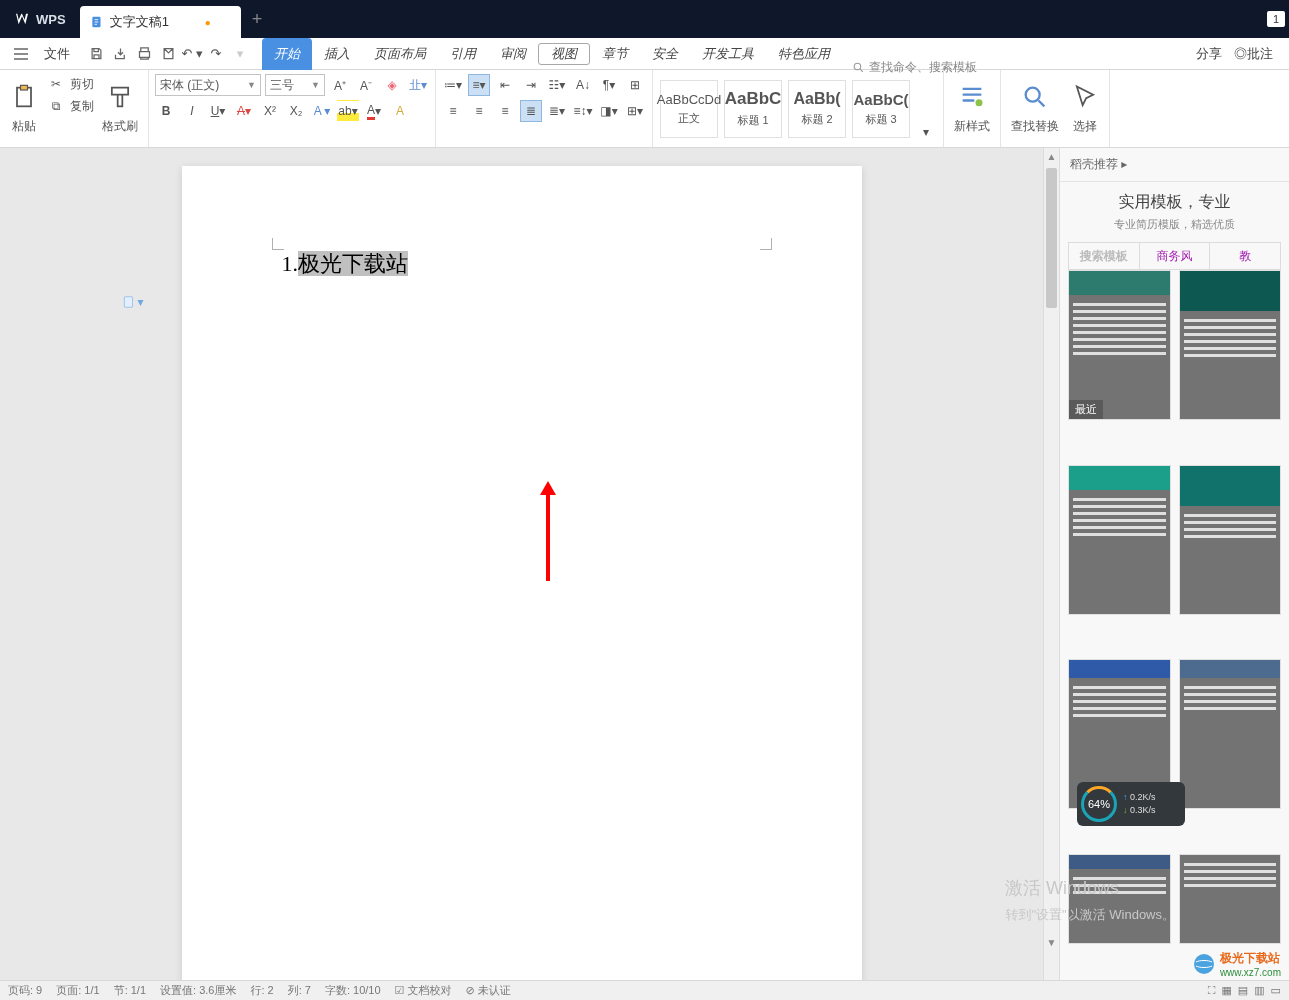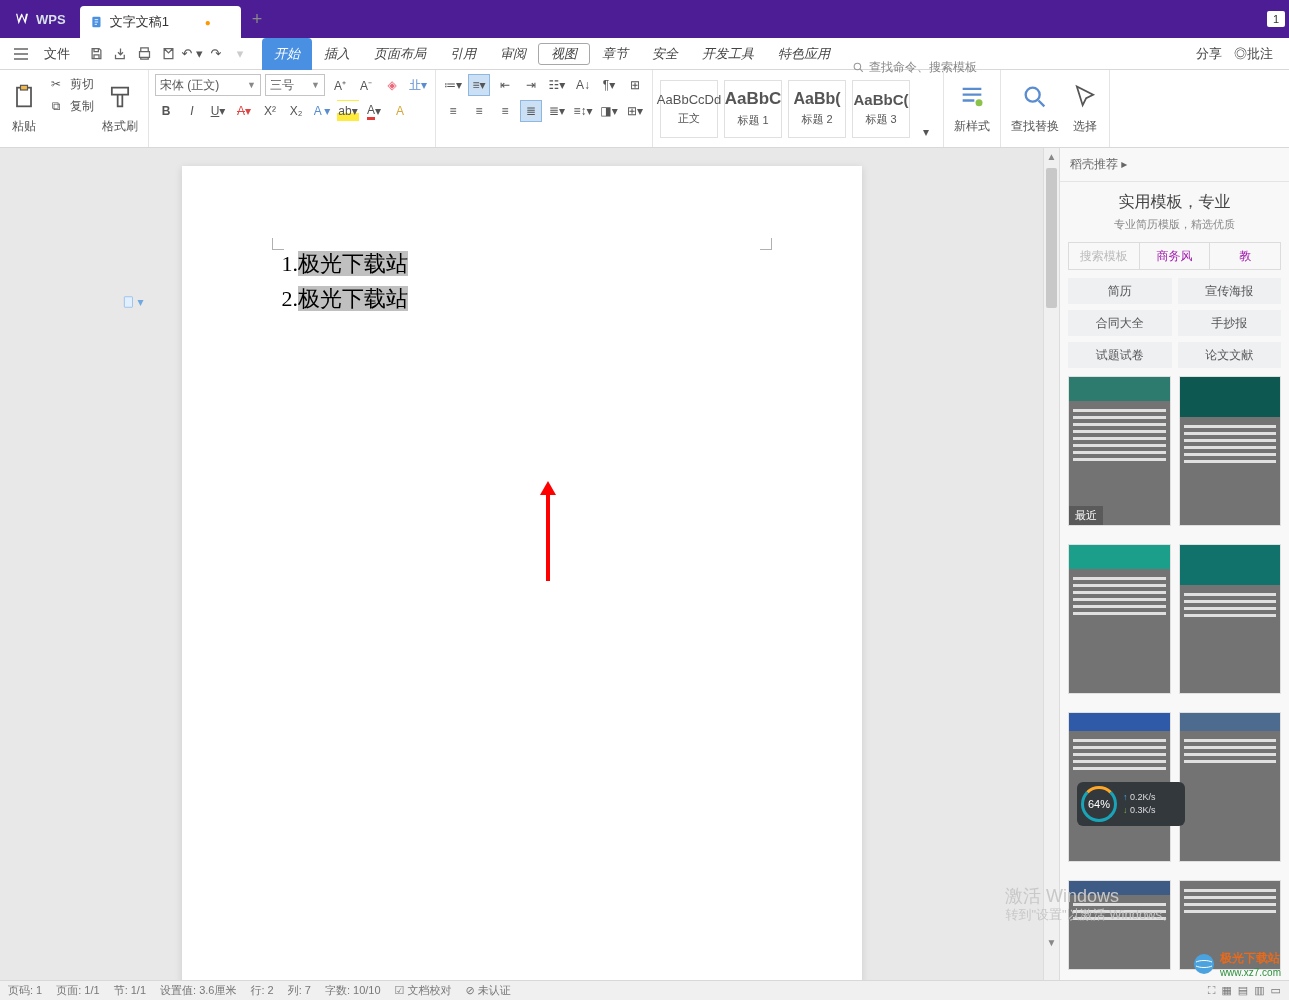--- a/index.html
+++ b/index.html
@@ -1,19 +1,19 @@
 <!DOCTYPE html>
 <html><head>
 <meta charset="utf-8">
 <style>
 * { margin: 0; padding: 0; box-sizing: border-box; font-family: "Microsoft YaHei", Arial, sans-serif; }
 body { width: 1289px; height: 1000px; overflow: hidden; background: #e8e8e8; position: relative; }
 
 
-.titlebar { height: 38px; background: #4c1d95; display: flex; color: #b8c1d0; font-size: 13px; }
+.titlebar { height: 38px; background: #0f172a; display: flex; color: #b8c1d0; font-size: 13px; }
 .wps-logo { padding: 0 14px; display: flex; align-items: center; gap: 6px; font-weight: bold; color: #d8dfe8; }
 .wps-logo svg { width: 16px; height: 16px; }
 .doc-tab { background: #fff; color: #333; height: 32px; margin-top: 6px; padding: 0 30px 0 10px; display: flex; align-items: center; gap: 6px; border-radius: 4px 4px 0 0; position: relative; }
 .doc-tab .dot { color: #ff9800; font-size: 10px; margin-left: 30px; }
 .tab-plus { width: 32px; display: flex; align-items: center; justify-content: center; color: #888; font-size: 18px; }
 .titlebar-right { margin-left: auto; display: flex; align-items: center; gap: 4px; padding-right: 4px; }
 .badge-1 { background: #fff; color: #333; width: 18px; height: 16px; font-size: 11px; display: flex; align-items: center; justify-content: center; border-radius: 2px; }
 
 
 .menubar { height: 32px; background: #fff; border-bottom: 1px solid #d8d8d8; display: flex; align-items: center; font-size: 13px; color: #444; padding: 0 6px; }
@@ -77,21 +77,21 @@
 .vscroll .thumb-bar { position: absolute; top: 20px; left: 2px; right: 2px; height: 140px; background: #c8c8c8; border-radius: 2px; }
 .vscroll .arrow-up, .vscroll .arrow-down { position:absolute; left:0; right:0; height:16px; display:flex; align-items:center; justify-content:center; font-size:10px; color:#888;}
 .vscroll .arrow-up { top:0; }
 .vscroll .arrow-down { bottom:30px; }
 
 
 .statusbar { position: absolute; bottom: 0; left: 0; right: 0; height: 20px; background: #f0f0f0; border-top: 1px solid #d8d8d8; display: flex; align-items: center; font-size: 11px; color: #777; padding: 0 8px; gap: 14px; }
 .statusbar .sb-icons { margin-left: auto; display: flex; gap: 6px; }
 
 
-.watermark { position: absolute; right: 170px; bottom: 92px; color: #c8c8c8; font-size: 18px; }
+.watermark { position: absolute; right: 170px; bottom: 100px; color: #c8c8c8; font-size: 18px; }
 .watermark2 { position: absolute; right: 114px; bottom: 76px; color: #c8c8c8; font-size: 13px; }
 
 
 .speed-widget { position: absolute; right: 104px; bottom: 174px; width: 108px; height: 44px; background: #33383d; border-radius: 6px; display: flex; align-items: center; color: #ddd; font-size: 9px; padding: 0 8px 0 4px; gap: 6px; }
 .speed-ring { width: 36px; height: 36px; border: 3px solid #1aa4b8; border-top-color: #ffa726; border-radius: 50%; display: flex; align-items: center; justify-content: center; font-size: 11px; color: #fff; }
 .speed-vals div { line-height: 1.4; }
 .speed-vals .up::before { content: "↑ "; color: #3fa9f5; }
 .speed-vals .down::before { content: "↓ "; color: #7cb342; }
 
 .site-mark { position: absolute; right: 8px; bottom: 22px; font-size: 12px; color: #4a90e2; display: flex; align-items: center; gap: 4px; }
@@ -316,47 +316,36 @@
       <div class="corner-tl"></div>
       <div class="corner-tr"></div>
       <div class="margin-ico">
         <svg width="14" height="16" viewBox="0 0 24 24">
             <rect x="4" y="3" width="14" height="18" rx="1" fill="#e2efff" stroke="#6fa9e0"></rect>
           </svg>▾
       </div>
       <div class="doc-line">
         <span class="list-num">1.</span><span class="selected">极光下载站</span>
       </div>
-      <div class="doc-line">
-        <span class="list-num">2.</span><span class="selected">极光下载站</span>
-      </div>
       <div class="arrow-annot"></div>
     </div>
   </div>
   <div class="vscroll">
     <div class="arrow-up">▲</div>
     <div class="thumb-bar"></div>
     <div class="arrow-down">▼</div>
   </div>
   <div class="rightpanel">
     <div class="rp-hdr"><span>稻壳推荐</span> ▸</div>
     <div class="rp-title">实用模板，专业</div>
     <div class="rp-sub">专业简历模版，精选优质</div>
     <div class="rp-tabs">
-      <div style="color:#bbb;">搜索模板</div>
+      <div style="color:#bbb;font-weight:bold;">搜索模板</div>
       <div>商务风</div>
       <div style="border-right:none;">教</div>
-    </div>
-    <div class="rp-cats">
-      <div class="rp-cat">简历</div>
-      <div class="rp-cat">宣传海报</div>
-      <div class="rp-cat">合同大全</div>
-      <div class="rp-cat">手抄报</div>
-      <div class="rp-cat">试题试卷</div>
-      <div class="rp-cat">论文文献</div>
     </div>
     <div class="rp-thumbs">
       <div class="thumb">
           <div class="t-hdr"></div>
           <div class="t-lines">
             <div></div>
             <div></div>
             <div></div>
             <div></div>
             <div></div>
@@ -430,21 +419,21 @@
             <div></div>
             <div></div>
             <div></div>
           </div>
         </div>
     </div>
   </div>
 </div>
 
 <div class="statusbar">
-  <span>页码: 1</span>
+  <span>页码: 9</span>
   <span>页面: 1/1</span>
   <span>节: 1/1</span>
   <span>设置值: 3.6厘米</span>
   <span>行: 2</span>
   <span>列: 7</span>
   <span>字数: 10/10</span>
   <span>☑ <span>文档校对</span></span>
   <span>⊘ <span>未认证</span></span>
   <div class="sb-icons">
     <span>⛶</span>

